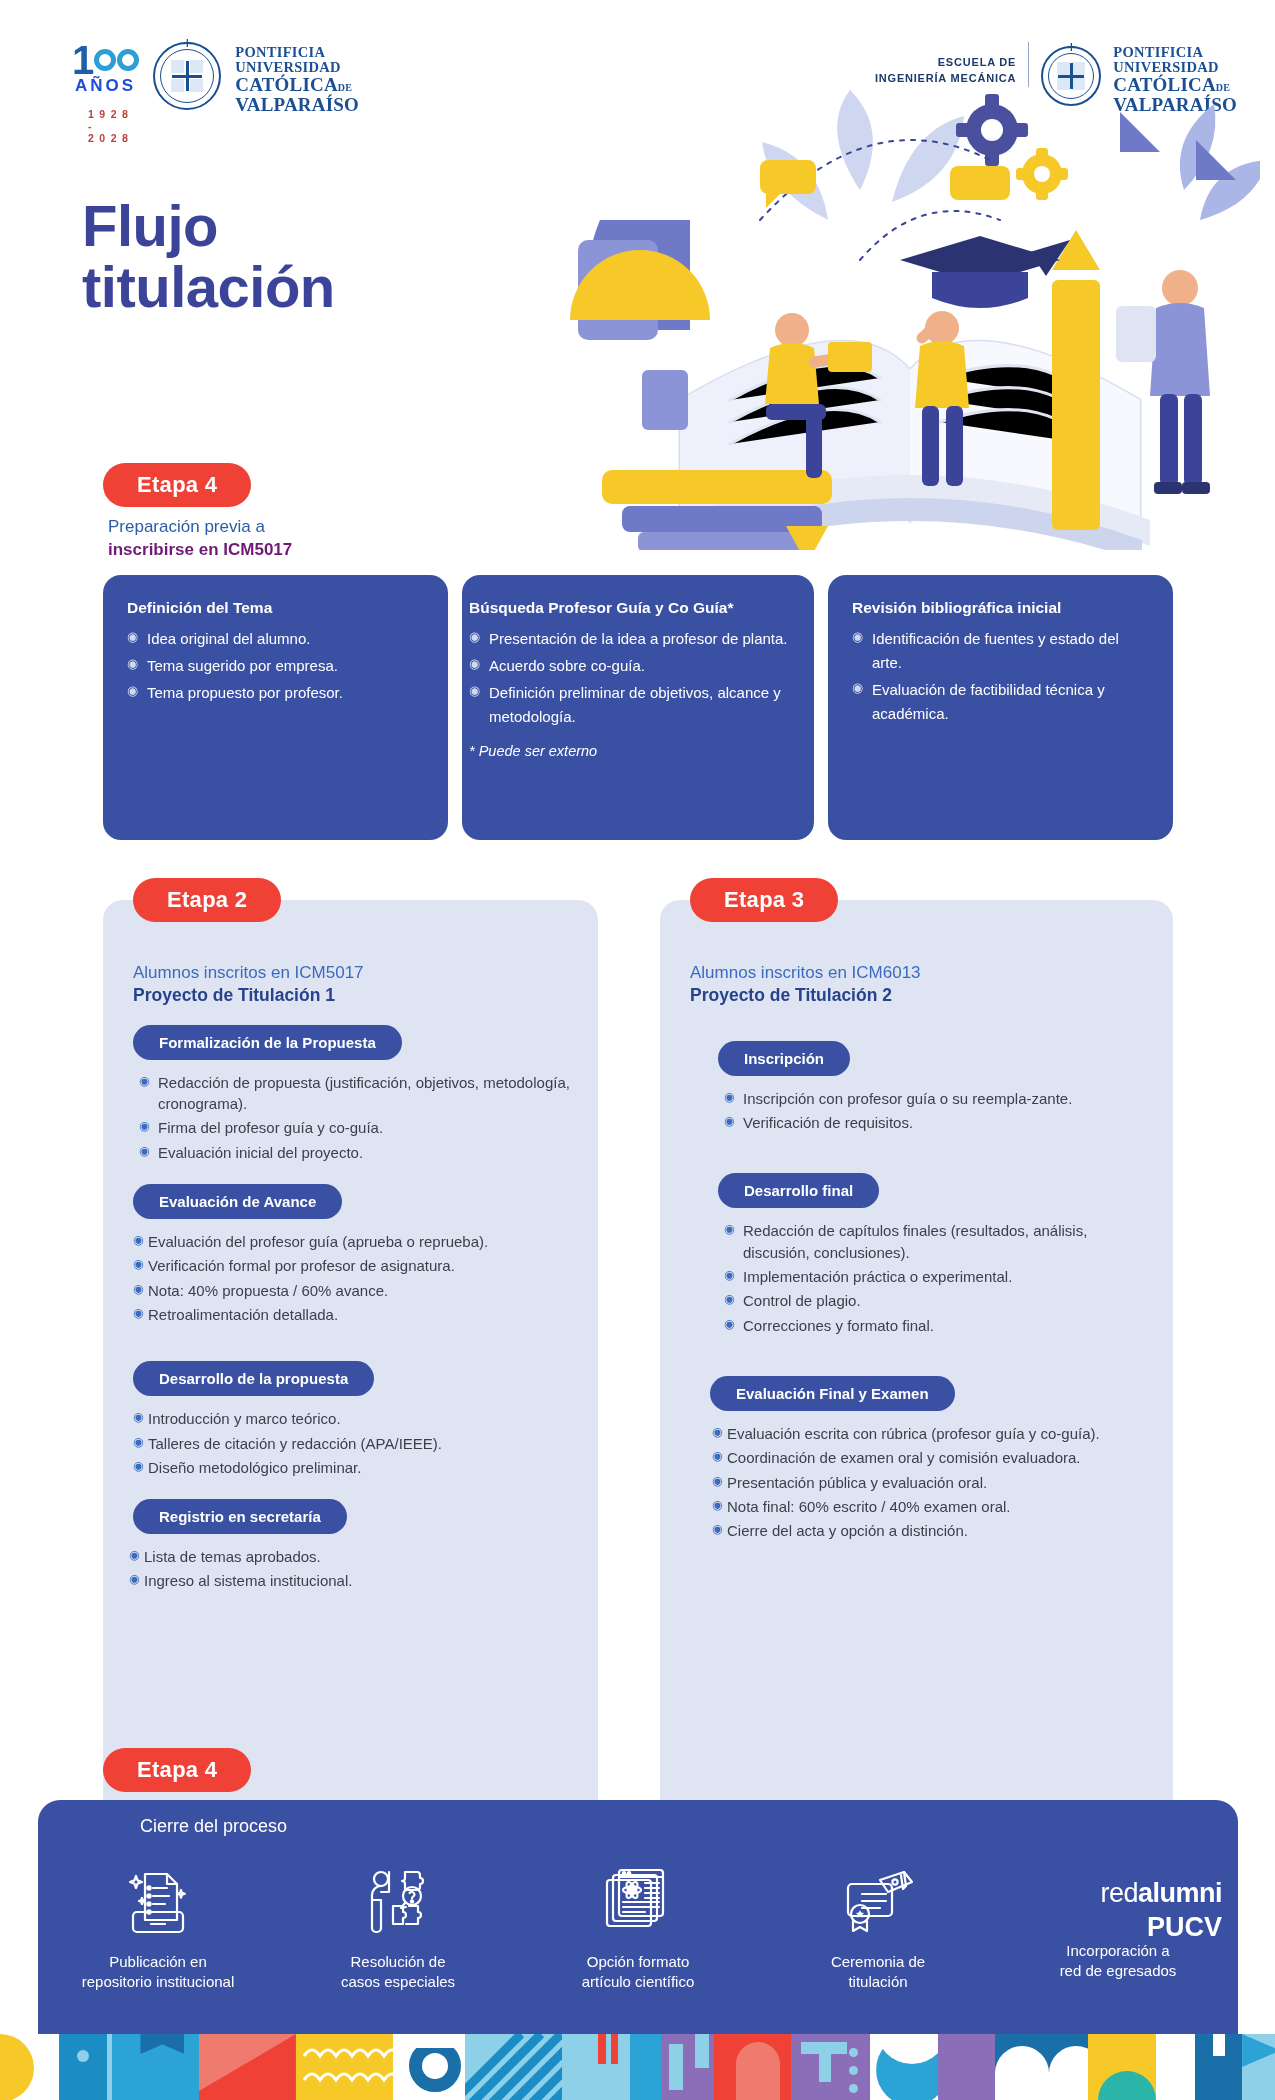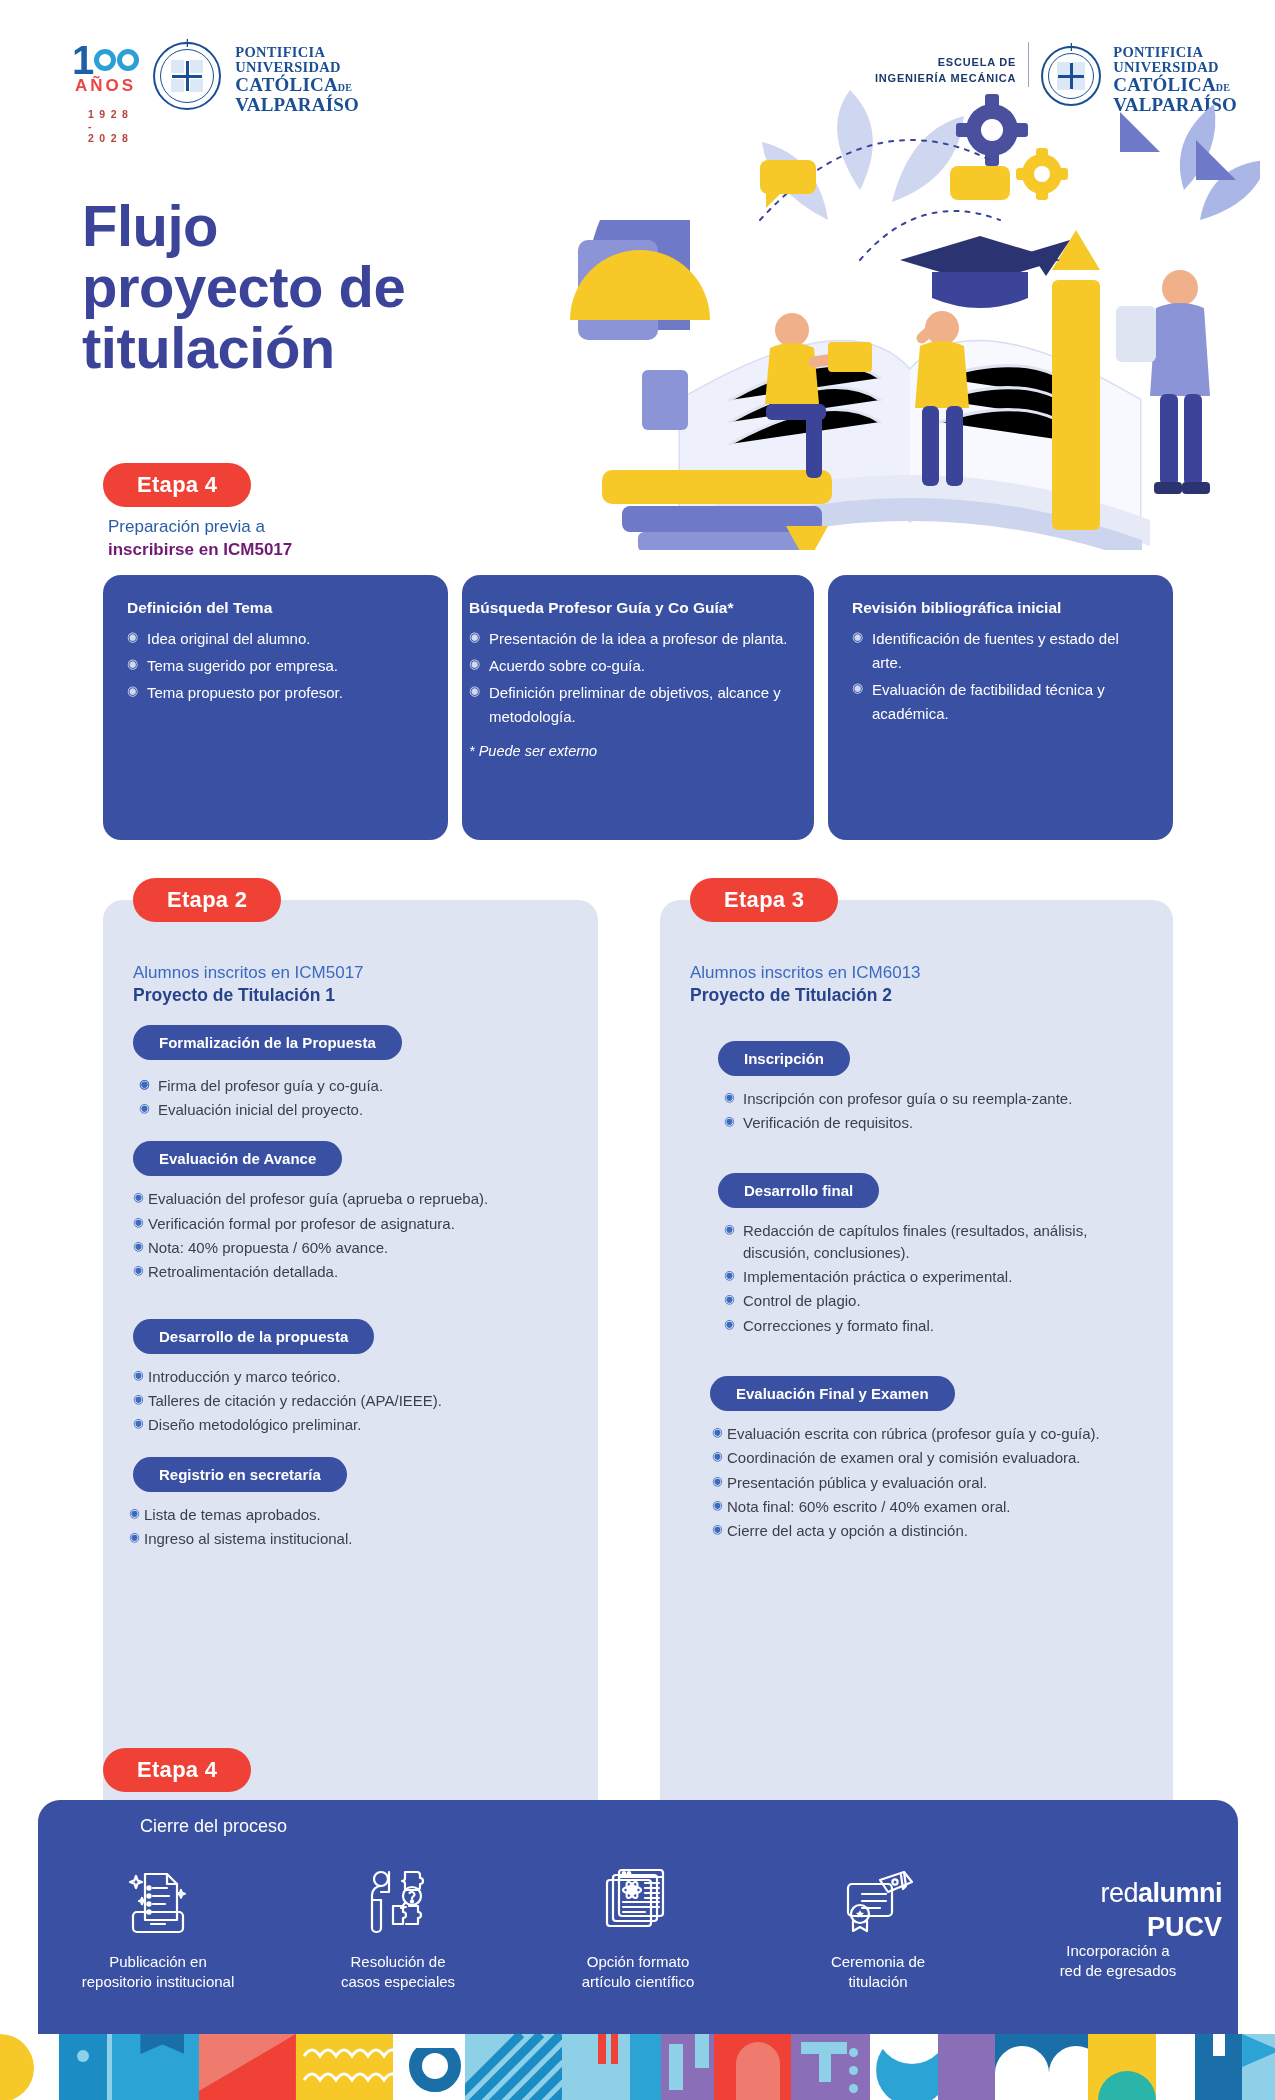--- a/index.html
+++ b/index.html
@@ -43,21 +43,21 @@
     color: #1e5fa8; letter-spacing: -1px;
   }
   .cent-ring {
     display: inline-block;
     width: 22px; height: 22px;
     border: 5px solid #2b9fd6;
     border-radius: 50%;
     margin-left: 1px;
   }
   .cent-anos {
-    font-size: 17px; font-weight: bold; color: #ef4444;
+    font-size: 17px; font-weight: bold; color: #1d4ed8;
     letter-spacing: 3px; margin-top: -2px;
   }
   .cent-years {
     position: absolute;
     left: 16px; top: 66px;
     font-size: 10.5px; font-weight: bold; color: #b8423a;
     letter-spacing: 5.5px;
   }
 
   .crest {
@@ -513,21 +513,20 @@
 
       <rect x="556" y="236" width="40" height="56" rx="6" fill="#dfe4f3"></rect>
       <rect x="82" y="300" width="46" height="60" rx="6" fill="#8a94d6"></rect>
 
       <polygon points="226,456 268,456 247,494" fill="#f6c928"></polygon>
     </svg>
   </div>
 
   <div class="main-title">
     <div>Flujo</div>
-    <div>proyecto de</div>
     <div>titulación</div>
   </div>
 
   <div class="etapa1-head">
     <span class="pill">Etapa 4</span>
   </div>
   <div class="etapa1-sub">
     <div>Preparación previa a</div>
     <b>inscribirse en ICM5017</b>
   </div>
@@ -567,21 +566,21 @@
       <span class="pill">Etapa 2</span>
     </div>
     <div class="panel-sub">
       <span>Alumnos inscritos en ICM5017</span>
       <b>Proyecto de Titulación 1</b>
     </div>
 
     <div>
       <span class="tag">Formalización de la Propuesta</span>
       <ul>
-        <li><span class="chk">◉</span></li>
+        <li><span class="chk">◉</span><span>Redacción de propuesta (justificación, objetivos, metodología, cronograma).</span></li>
         <li><span class="chk">◉</span><span>Firma del profesor guía y co-guía.</span></li>
         <li><span class="chk">◉</span><span>Evaluación inicial del proyecto.</span></li>
       </ul>
     </div>
 
     <div>
       <span class="tag">Evaluación de Avance</span>
       <ul class="tight">
         <li><span class="chk">◉</span><span>Evaluación del profesor guía (aprueba o reprueba).</span></li>
         <li><span class="chk">◉</span><span>Verificación formal por profesor de asignatura.</span></li>

